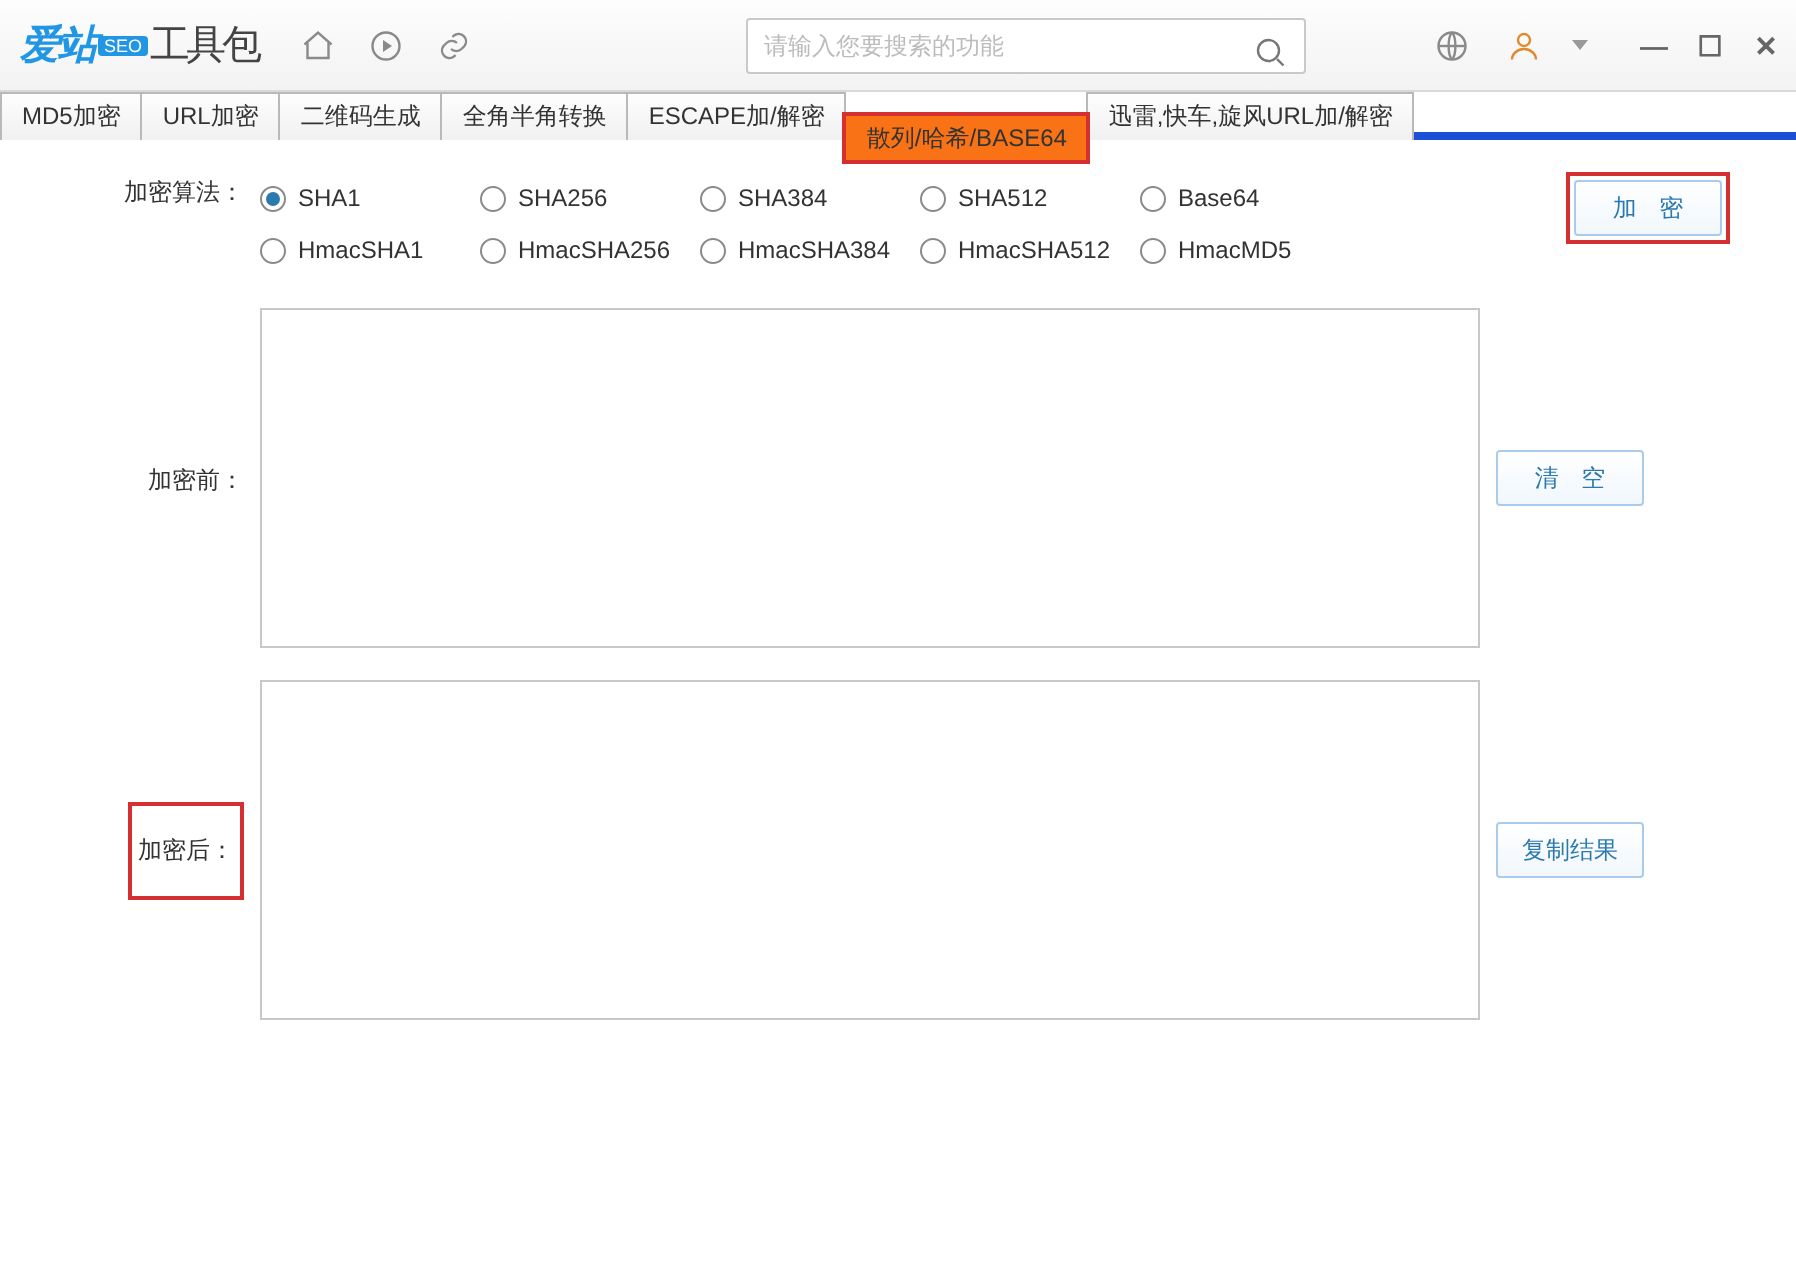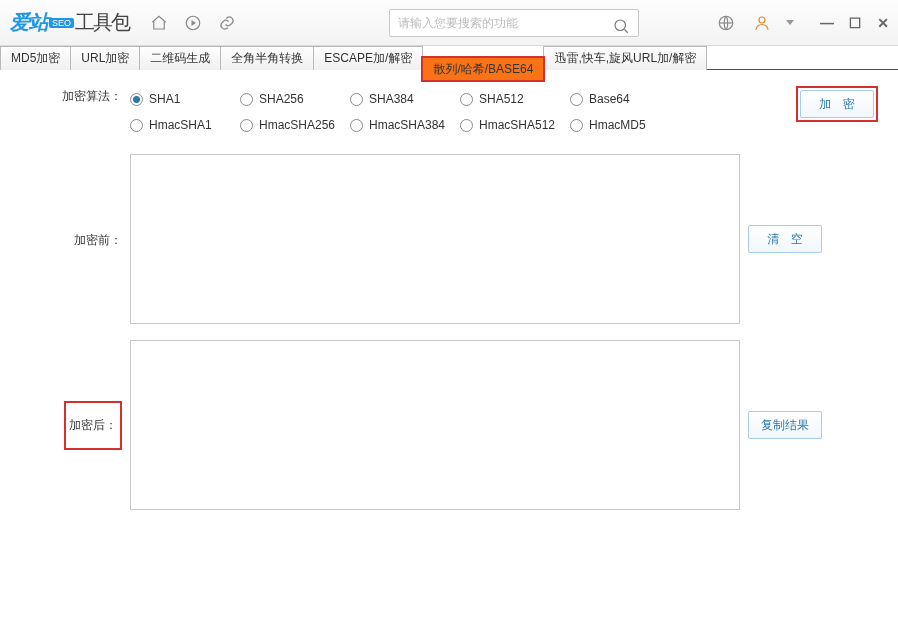--- a/index.html
+++ b/index.html
@@ -4,44 +4,44 @@
 <style>
   * { box-sizing: border-box; margin: 0; padding: 0; font-family: "Microsoft YaHei", Arial, sans-serif; }
   body { background: #fff; width: 898px; height: 644px; overflow: hidden; font-size: 12px; color: #333; }
   .titlebar { height: 46px; background: linear-gradient(#fdfdfd, #f3f3f3); border-bottom: 1px solid #d9d9d9; display: flex; align-items: center; padding: 0 6px 0 10px; gap: 6px; }
   .logo { font-size: 20px; font-weight: bold; font-style: italic; color: #2196e5; letter-spacing: -1px; display: flex; align-items: center; gap: 1px; margin-right: 10px; }
   .logo .sub { background: #2196e5; color: #fff; font-size: 9px; font-style: normal; font-weight: normal; padding: 0 3px; border-radius: 2px; letter-spacing: 0; }
   .logo .cn { color: #444; font-style: normal; font-size: 20px; font-weight: normal; letter-spacing: -2px; }
   .tb-icon { width: 28px; height: 28px; display: flex; align-items: center; justify-content: center; color: #8a8a8a; cursor: pointer; border-radius: 3px; }
   .tb-icon svg { width: 18px; height: 18px; stroke: currentColor; fill: none; stroke-width: 1.6; }
   .spacer-fixed { width: 120px; }
-  .searchwrap { position: relative; width: 250px; margin-left: 16px; }
+  .searchwrap { position: relative; width: 280px; }
   .searchwrap input { width: 100%; height: 28px; border: 1px solid #c9c9c9; border-radius: 2px; padding: 0 30px 0 8px; font-size: 12px; color: #333; outline: none; }
   .searchwrap input::placeholder { color: #bcbcbc; }
   .searchwrap .sicon { position: absolute; right: 4px; top: 3px; color: #777; }
   .titlebar .right { margin-left: auto; display: flex; align-items: center; gap: 8px; }
   .user-icon svg { stroke: #e08a2e; }
   .caret { width: 0; height: 0; border-left: 4px solid transparent; border-right: 4px solid transparent; border-top: 5px solid #999; margin-left: 2px; }
   .winbtns { display: flex; gap: 10px; margin-left: 16px; }
   .winbtn { color: #666; cursor: pointer; font-weight: bold; font-size: 14px; width: 18px; text-align: center; }
-  .tabbar { display: flex; border-bottom: 1px solid #1d4ed8; background: #fff; height: 24px; }
+  .tabbar { display: flex; border-bottom: 4px solid #1d4ed8; background: #fff; height: 24px; }
   .tab { border: 1px solid #b9b9b9; border-bottom: none; padding: 3px 10px; font-size: 12px; background: linear-gradient(#fefefe,#f0f0f0); color: #333; cursor: pointer; margin-right: -1px; white-space: nowrap; height: 24px; line-height: 17px; }
   .tab.active { background: #f97316; position: relative; z-index: 2; border-bottom: 1px solid #fff; margin-top: 11px; }
   .tab-highlight { outline: 2px solid #d62f2f; outline-offset: -1px; }
   .content { padding: 16px 20px 10px 20px; position: relative; }
   .row { display: flex; align-items: flex-start; margin-bottom: 16px; }
   .label { width: 110px; text-align: right; padding-right: 8px; font-size: 12px; color: #333; padding-top: 2px; }
   .radios { display: flex; flex-wrap: wrap; width: 560px; }
   .radio-item { display: flex; align-items: center; width: 110px; height: 26px; font-size: 12px; color: #333; cursor: pointer; }
   .radio-dot { width: 13px; height: 13px; border: 1px solid #8a8a8a; border-radius: 50%; margin-right: 6px; position: relative; background: #fff; }
   .radio-dot.selected::after { content: ""; position: absolute; width: 7px; height: 7px; background: #2a7ab0; border-radius: 50%; top: 2px; left: 2px; }
   .textarea { border: 1px solid #c8c8c8; background: #fff; height: 170px; width: 610px; padding: 6px; font-size: 12px; resize: none; outline: none; }
   .btn { min-width: 74px; height: 28px; background: linear-gradient(#ffffff,#f1f7fc); border: 1px solid #a9ccea; color: #2a7ab0; font-size: 12px; cursor: pointer; border-radius: 2px; display: inline-flex; align-items: center; justify-content: center; letter-spacing: 4px; padding-left: 4px; }
   .btn.nols { letter-spacing: 0; padding-left: 0; }
-  .btn-encrypt-wrap { position: absolute; right: 20px; top: 16px; }
+  .btn-encrypt-wrap { position: absolute; right: 33px; top: 16px; }
   .btn-highlight { border: 2px solid #d62f2f; padding: 2px; display: inline-block; }
   .sidebtn { margin-left: 8px; align-self: center; }
   .label-highlight { border: 2px solid #d62f2f; display: inline-block; padding: 14px 3px; }
 </style>
 </head>
 <body>
 
 <div class="titlebar">
   <div class="logo">
     <span>爱站</span>

